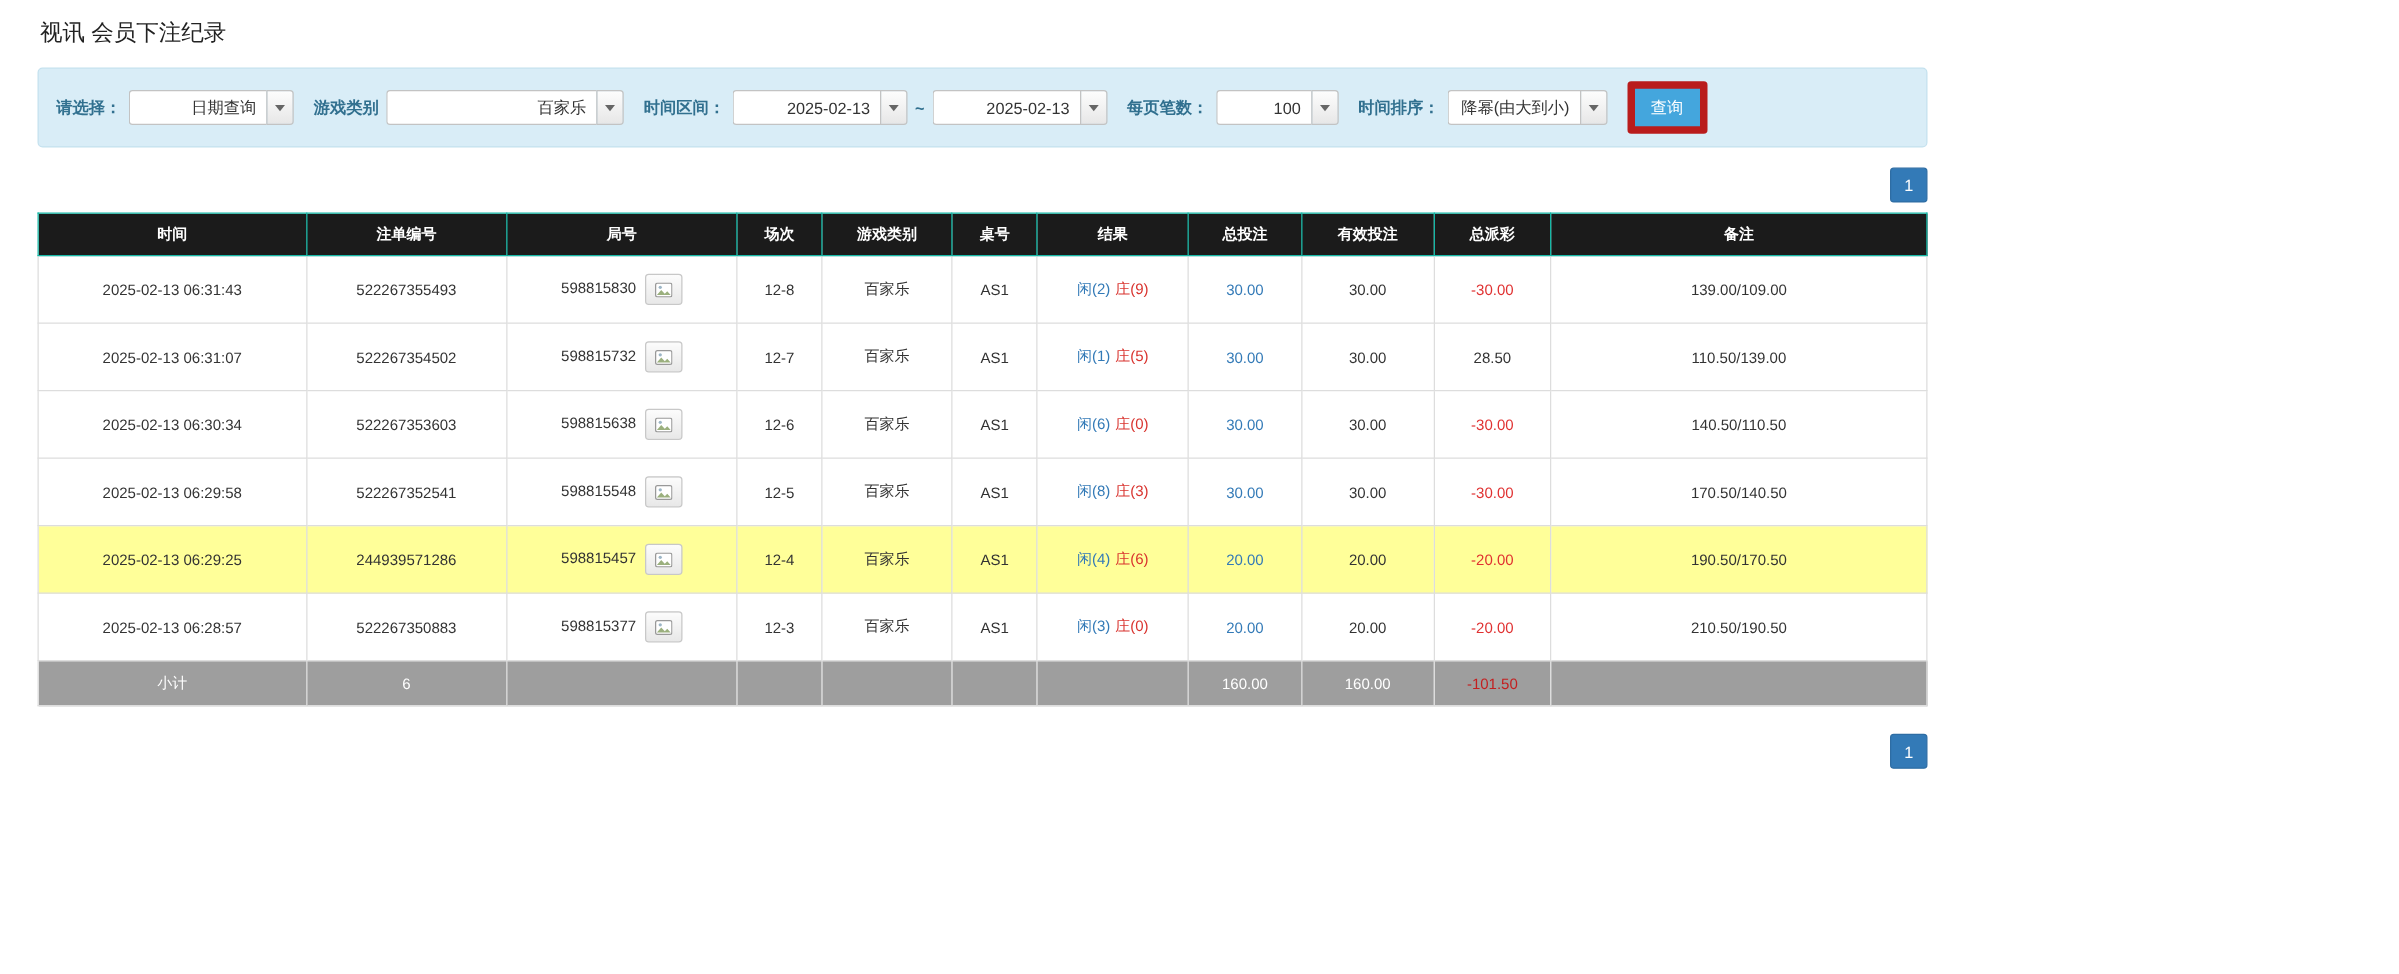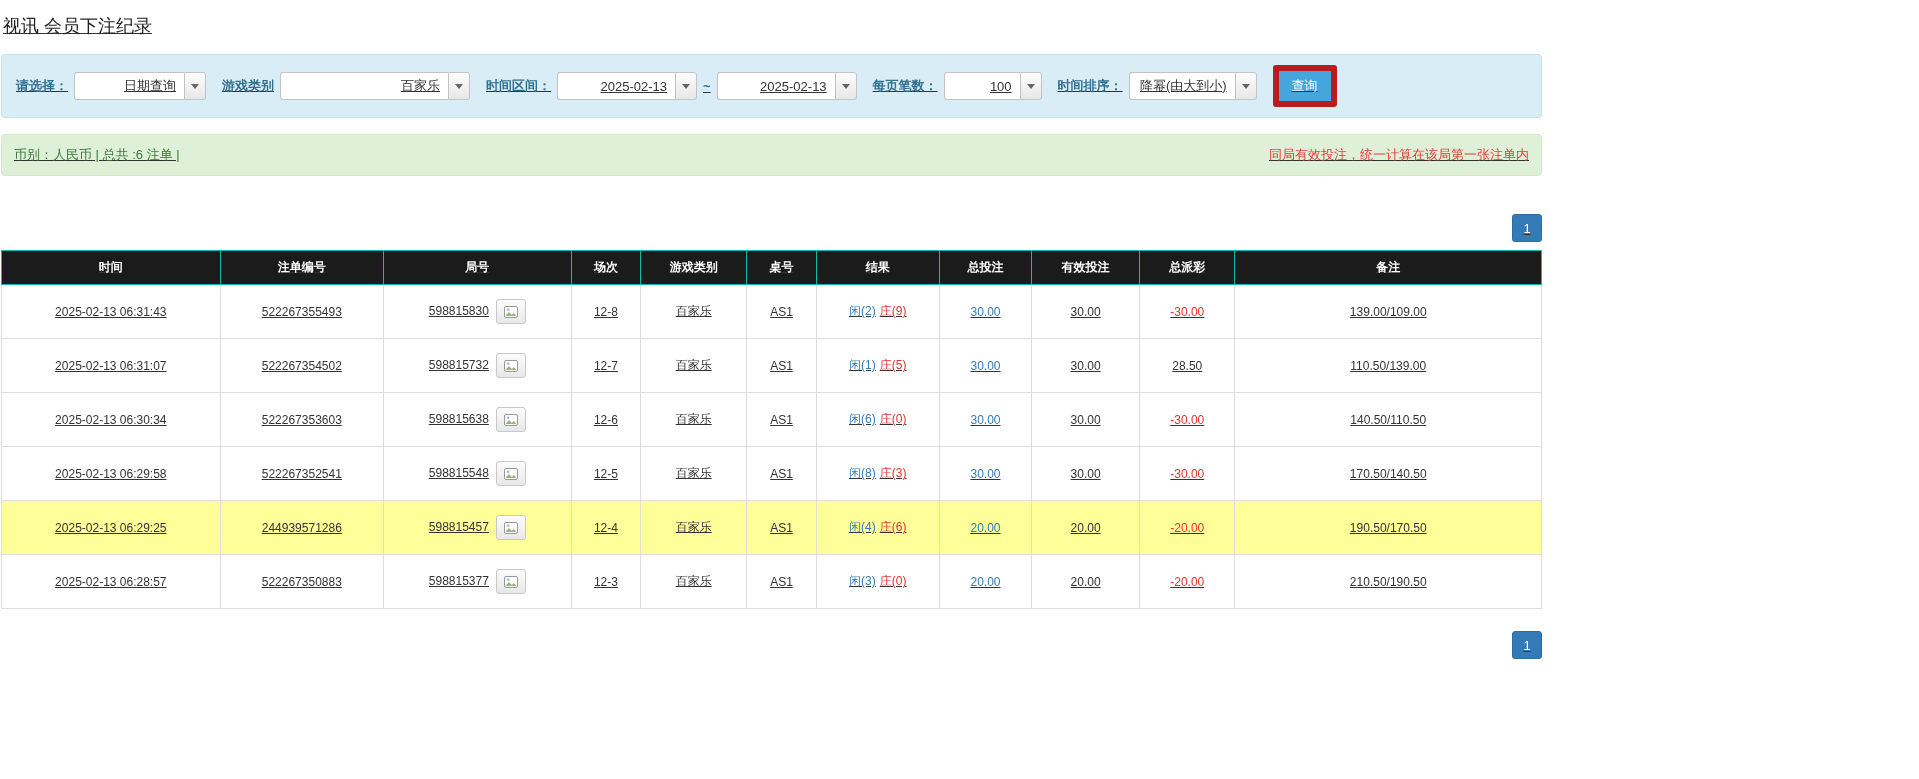--- a/index.html
+++ b/index.html
@@ -1,21 +1,21 @@
 <!DOCTYPE html>
 <html><head>
 <meta charset="utf-8">
 <style>
   * { box-sizing: border-box; margin: 0; padding: 0; }
   html, body { background: #fff; }
   body {
     font-family: "Liberation Sans", "DejaVu Sans", sans-serif;
     color: #333;
   }
-  .page { width: 1556px; padding: 10px 14px 20px 1px; text-decoration: underline; }
+  .page { width: 1556px; padding: 10px 14px 20px 30px; }
 
   .page-title {
     font-size: 18px;
     font-weight: 500;
     color: #222;
     margin: 4px 0 16px 2px;
   }
 
   
   .filter-bar {
@@ -206,24 +206,20 @@
     <span class="combo">
       <input class="w-sort" readonly="" value="降幂(由大到小)" style="">
       <span class="caret-btn">
           <span class="caret"></span>
         </span>
     </span>
 
     <button class="search-btn">查询</button>
   </div>
 
-  <div class="summary-bar">
-    <span>币别：人民币 | 总共 :6 注单 |</span>
-    <span class="summary-note">同局有效投注，统一计算在该局第一张注单内</span>
-  </div>
 
   <div class="pagination">
     <div class="page-btn">1</div>
   </div>
 
   <table>
     <colgroup>
       <col style="width:14.2%">
         <col style="width:10.6%">
         <col style="width:12.2%">
@@ -390,20 +386,33 @@
     <td>
       <span class="res-player">闲(3)</span><span class="res-banker">庄(0)</span>
     </td>
     <td><span class="link">20.00</span></td>
     <td>20.00</td>
     <td class="payout neg">-20.00</td>
     <td>210.50/190.50</td>
   </tr>
 </tbody>
     <tbody>
+        <tr class="footer-row">
+          <td>小计</td>
+          <td>6</td>
+          <td></td>
+          <td></td>
+          <td></td>
+          <td></td>
+          <td></td>
+          <td>160.00</td>
+          <td>160.00</td>
+          <td class="neg">-101.50</td>
+          <td></td>
+        </tr>
       </tbody>
   </table>
 
   <div class="pagination bottom">
     <div class="page-btn">1</div>
   </div>
 
 </div>
 
 </body></html>

